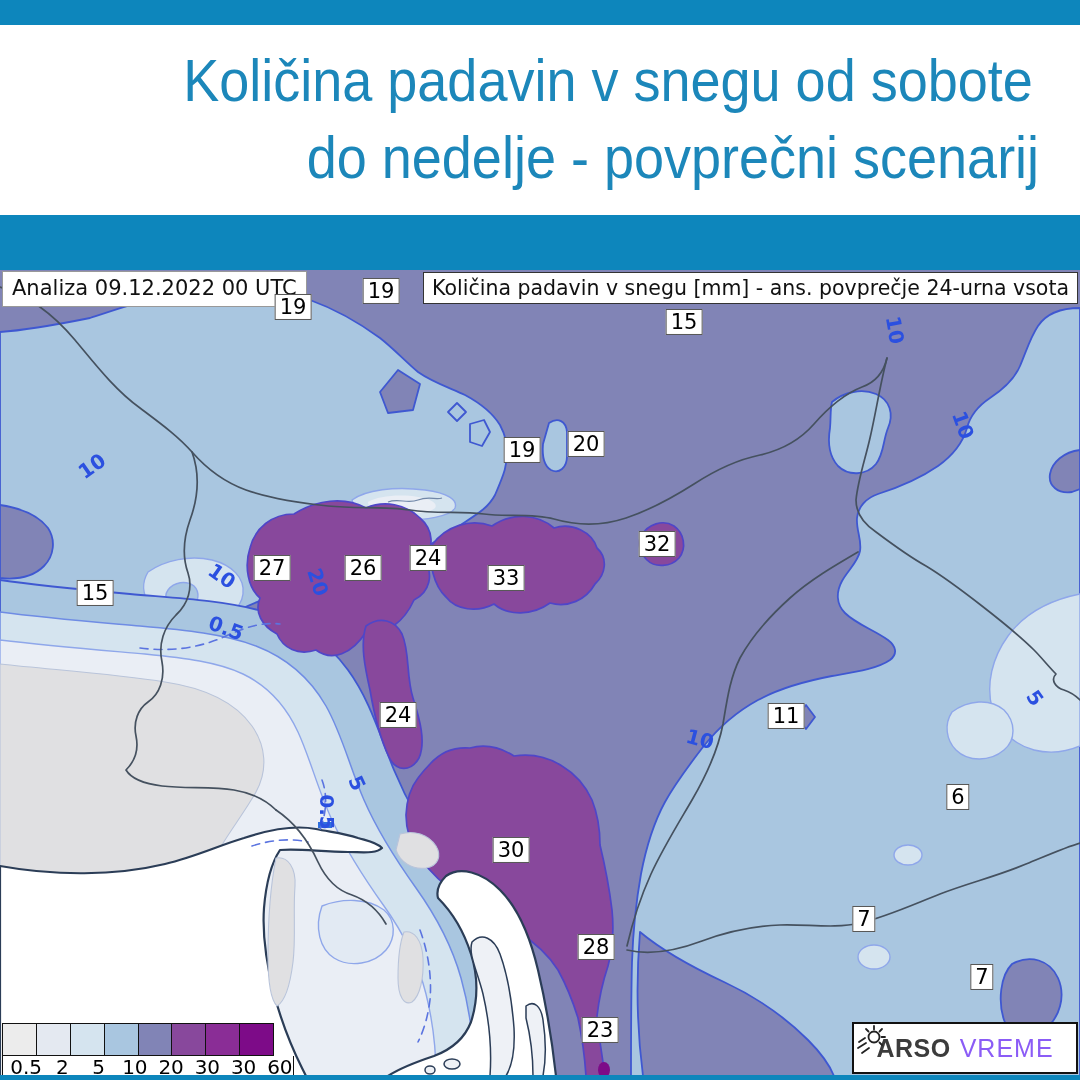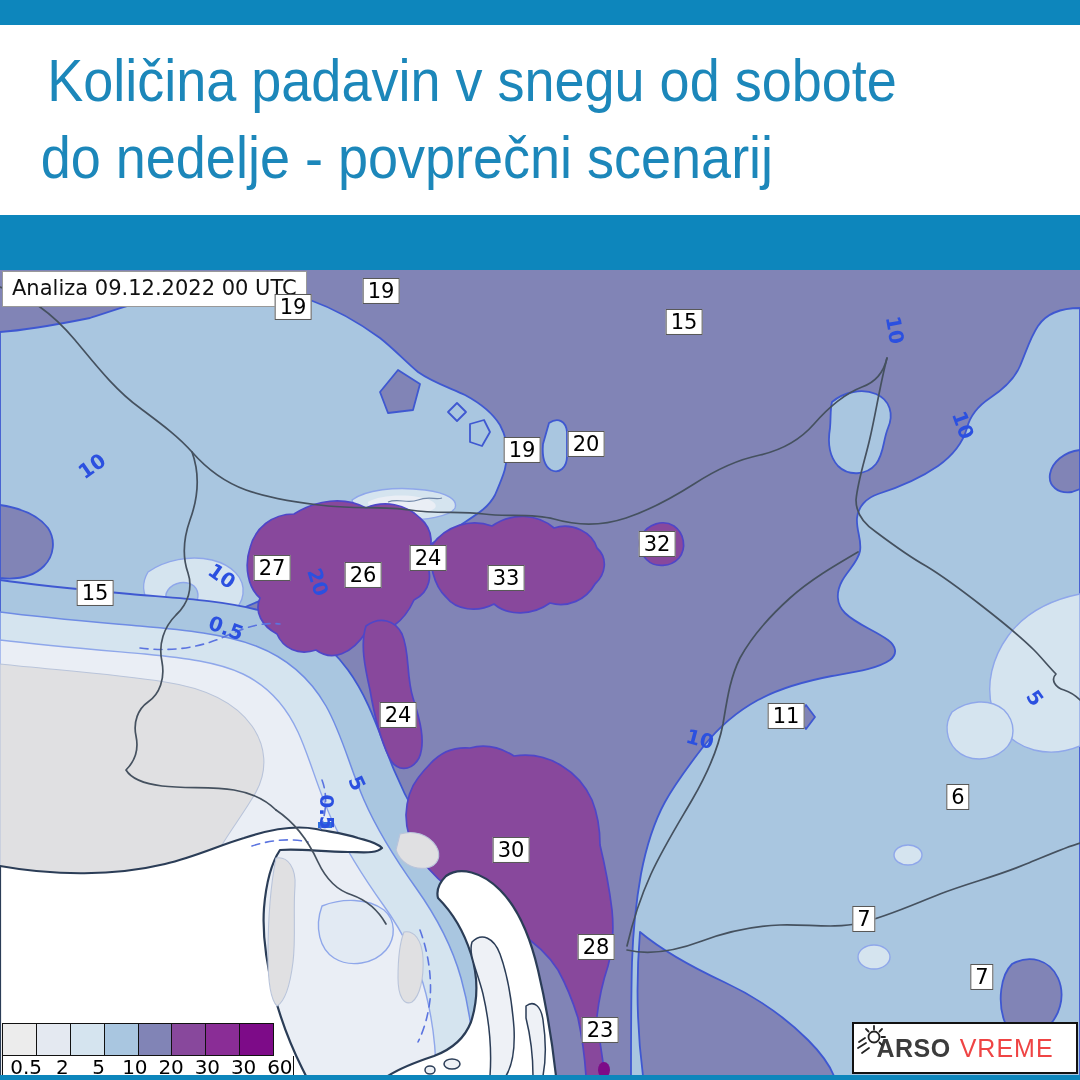--- a/index.html
+++ b/index.html
@@ -3,21 +3,21 @@
 <meta charset="utf-8">
 <style>
   html,body{margin:0;padding:0;background:#666;}
   .screen{position:relative;width:1080px;height:1080px;background:#ffffff;overflow:hidden;
           font-family:"DejaVu Sans",sans-serif;}
   .bar{position:absolute;left:0;width:1080px;background:#0d86bc;}
   .bar-top{top:0;height:25px;}
   .bar-mid{top:215px;height:55px;}
   .bar-bottom{top:1075px;height:5px;}
   .title-band{position:absolute;top:25px;left:0;width:1080px;height:190px;background:#ffffff;
-              display:flex;flex-direction:column;align-items:flex-start;justify-content:center;}
+              display:flex;flex-direction:column;align-items:flex-end;justify-content:center;}
   .title-line{color:#1c87ba;font-family:"Liberation Sans",sans-serif;font-size:60px;line-height:1.28;
               transform:scaleX(0.90);white-space:nowrap;}
   .map{position:absolute;top:270px;left:0;width:1080px;height:806px;overflow:hidden;background:#8184b6;}
   .map svg{position:absolute;top:0;left:0;}
 
   
   .ct-major{stroke:#3f58d1;stroke-width:1.8;stroke-linejoin:round;}
   .ct-mid{stroke:#6f8ce4;stroke-width:1.5;stroke-linejoin:round;}
   .ct-light{stroke:#8fa7ea;stroke-width:1.4;stroke-linejoin:round;}
   .ct-faint{stroke:#b9c4da;stroke-width:1.1;stroke-linejoin:round;}
@@ -39,21 +39,21 @@
   .legend-swatches{display:flex;border:1.6px solid #111;width:272px;height:33px;box-sizing:border-box;}
   .legend-swatches span{flex:1;border-right:1.6px solid #111;}
   .legend-swatches span:last-child{border-right:none;}
   .legend-labels{display:flex;border:1.6px solid #111;border-top:none;width:292px;height:24px;
                  background:#fff;box-sizing:border-box;font-size:20px;color:#000;}
   .legend-labels span{flex:1;text-align:center;line-height:23px;transform:translateX(5px);}
 
   .brand{position:absolute;left:852px;top:752px;width:226px;height:52px;background:#fff;
          border:2.5px solid #111;box-sizing:border-box;display:flex;align-items:center;justify-content:center;gap:9px;}
   .brand-bold{font-family:"Liberation Sans",sans-serif;font-weight:700;font-size:25px;color:#3c3c3c;letter-spacing:0.5px;}
-  .brand-light{font-family:"Liberation Sans",sans-serif;font-weight:400;font-size:25px;color:#ef4444;letter-spacing:1px;}
+  .brand-light{font-family:"Liberation Sans",sans-serif;font-weight:400;font-size:25px;color:#8b5cf6;letter-spacing:1px;}
 </style>
 </head>
 <body>
 
 <div class="screen">
 
   <div class="bar bar-top"></div>
 
   <div class="title-band">
     <div class="title-line">Količina padavin v snegu od sobote</div>
@@ -134,29 +134,30 @@
       <path class="border" d="M858,552 C834,566 810,580 790,598 C770,616 752,636 740,658 C730,678 727,700 723,724 C718,750 706,776 692,800 C678,824 663,848 651,874 C641,896 633,920 627,946"></path>
       <path class="border" d="M627,950 C652,956 678,950 702,941 C726,932 752,926 780,925 C808,924 834,929 860,923 C886,917 912,905 940,894 C968,883 998,876 1026,864 C1048,855 1066,847 1080,843"></path>
       <path class="border" d="M192,452 C200,474 198,498 190,520 C184,537 182,556 188,573 C193,588 188,604 176,615 C164,627 158,644 162,662 C165,678 160,694 148,702 C138,709 133,722 136,736 C139,750 134,762 126,770 C132,780 146,784 162,786 C186,789 212,786 234,790 C252,793 266,800 276,810"></path>
       <path class="border" d="M276,810 C294,822 308,840 318,862 C325,877 336,890 352,895 C366,900 378,910 386,924"></path>
       <path class="river" d="M388,502 C398,498 408,504 418,500 C428,496 436,500 442,498"></path>
     </svg>
 
     <div class="info-box analysis-box">
       <div>Analiza 09.12.2022 00 UTC</div>
     </div>
+    <div class="info-box product-box">Količina padavin v snegu [mm] - ans. povprečje 24-urna vsota</div>
 
     <span class="vlab" style="left:293px;top:37px">19</span>
     <span class="vlab" style="left:381px;top:21px">19</span>
     <span class="vlab" style="left:684px;top:52px">15</span>
     <span class="vlab" style="left:522px;top:180px">19</span>
     <span class="vlab" style="left:586px;top:174px">20</span>
     <span class="vlab" style="left:657px;top:274px">32</span>
     <span class="vlab" style="left:272px;top:298px">27</span>
-    <span class="vlab" style="left:363px;top:305px">26</span>
+    <span class="vlab" style="left:363px;top:298px">26</span>
     <span class="vlab" style="left:428px;top:288px">24</span>
     <span class="vlab" style="left:506px;top:308px">33</span>
     <span class="vlab" style="left:95px;top:323px">15</span>
     <span class="vlab" style="left:398px;top:445px">24</span>
     <span class="vlab" style="left:786px;top:446px">11</span>
     <span class="vlab" style="left:958px;top:527px">6</span>
     <span class="vlab" style="left:511px;top:580px">30</span>
     <span class="vlab" style="left:864px;top:649px">7</span>
     <span class="vlab" style="left:596px;top:677px">28</span>
     <span class="vlab" style="left:982px;top:707px">7</span>

